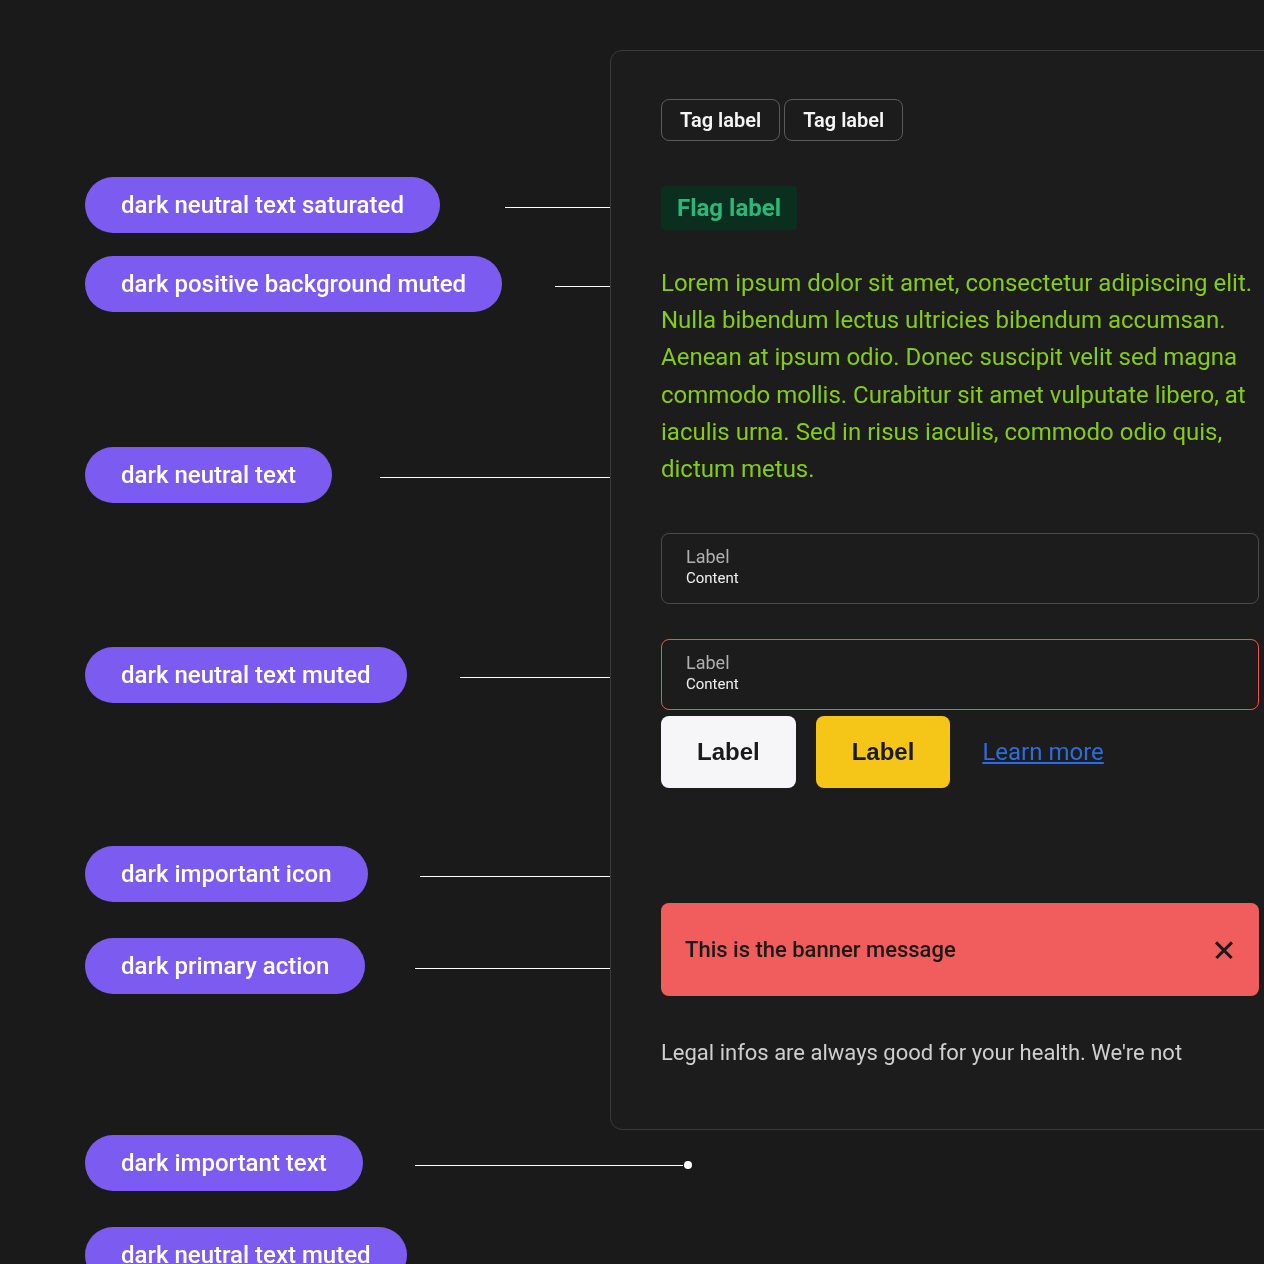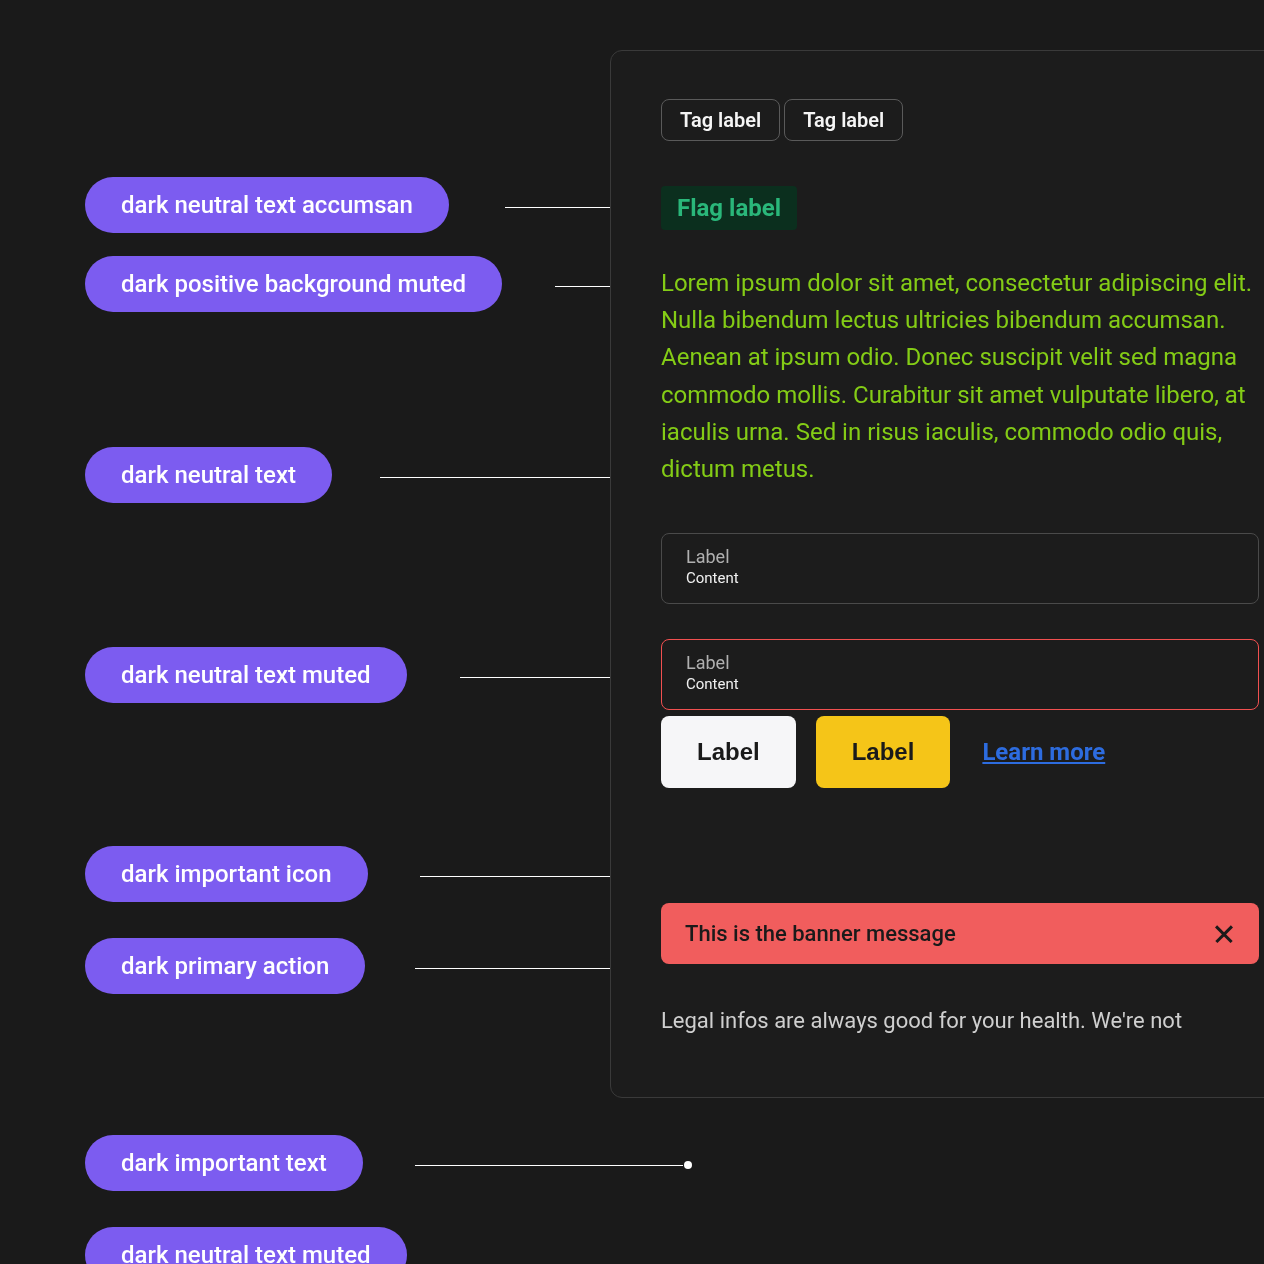--- a/index.html
+++ b/index.html
@@ -136,31 +136,31 @@
     padding: 22px 36px;
     border-radius: 8px;
     border: none;
     cursor: pointer;
   }
   .btn.white { background: #f6f6f8; color: #1a1a1a; }
   .btn.yellow { background: #f5c518; color: #1a1a1a; }
   .link {
     color: #2d6cdf;
     font-size: 24px;
-    font-weight: 700;
+    font-weight: 400;
     text-decoration: underline;
     margin-left: 12px;
     text-align: right;
   }
 
   .banner {
     background: #f15d5d;
     color: #1a1a1a;
     border-radius: 8px;
-    padding: 18px 24px;
+    padding: 34px 24px;
     display: flex;
     align-items: center;
     justify-content: space-between;
     font-size: 22px;
     font-weight: 500;
     margin-bottom: 40px;
   }
   .close-icon { position: relative; width: 22px; height: 22px; }
   .close-icon::before, .close-icon::after {
     content: ""; position: absolute; left: 50%; top: 50%;
@@ -171,21 +171,21 @@
 
   .legal {
     font-size: 22px;
     color: #cfcfcf;
     line-height: 1.5;
   }
 </style>
 </head>
 <body>
 
-<div class="pill" style="left:85px; top:177px;">dark neutral text accumsan</div>
+<div class="pill" style="left:85px; top:177px;">dark neutral text saturated</div>
 <div class="connector" style="left:505px; top:207px; width:150px;"></div>
 <div class="dot" style="left:661px; top:207px;"></div>
 
 <div class="pill" style="left:85px; top:256px;">dark positive background muted</div>
 <div class="connector" style="left:555px; top:286px; width:103px;"></div>
 <div class="dot" style="left:662px; top:286px;"></div>
 
 <div class="pill" style="left:85px; top:447px;">dark neutral text</div>
 <div class="connector" style="left:380px; top:477px; width:278px;"></div>
 <div class="dot" style="left:662px; top:477px;"></div>

